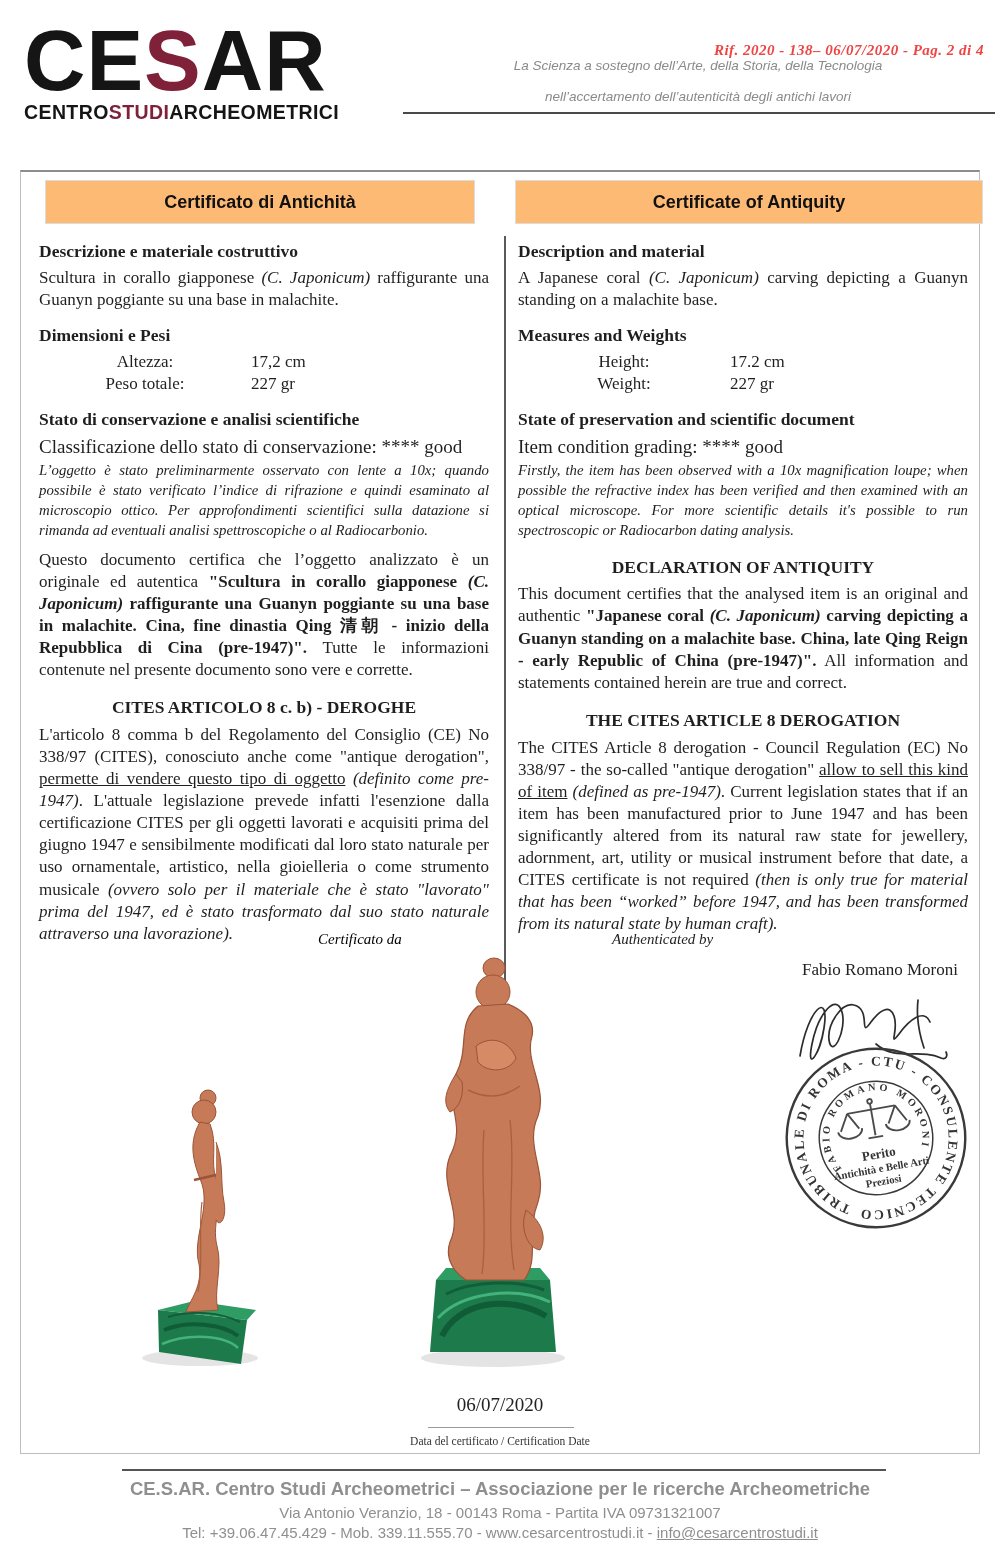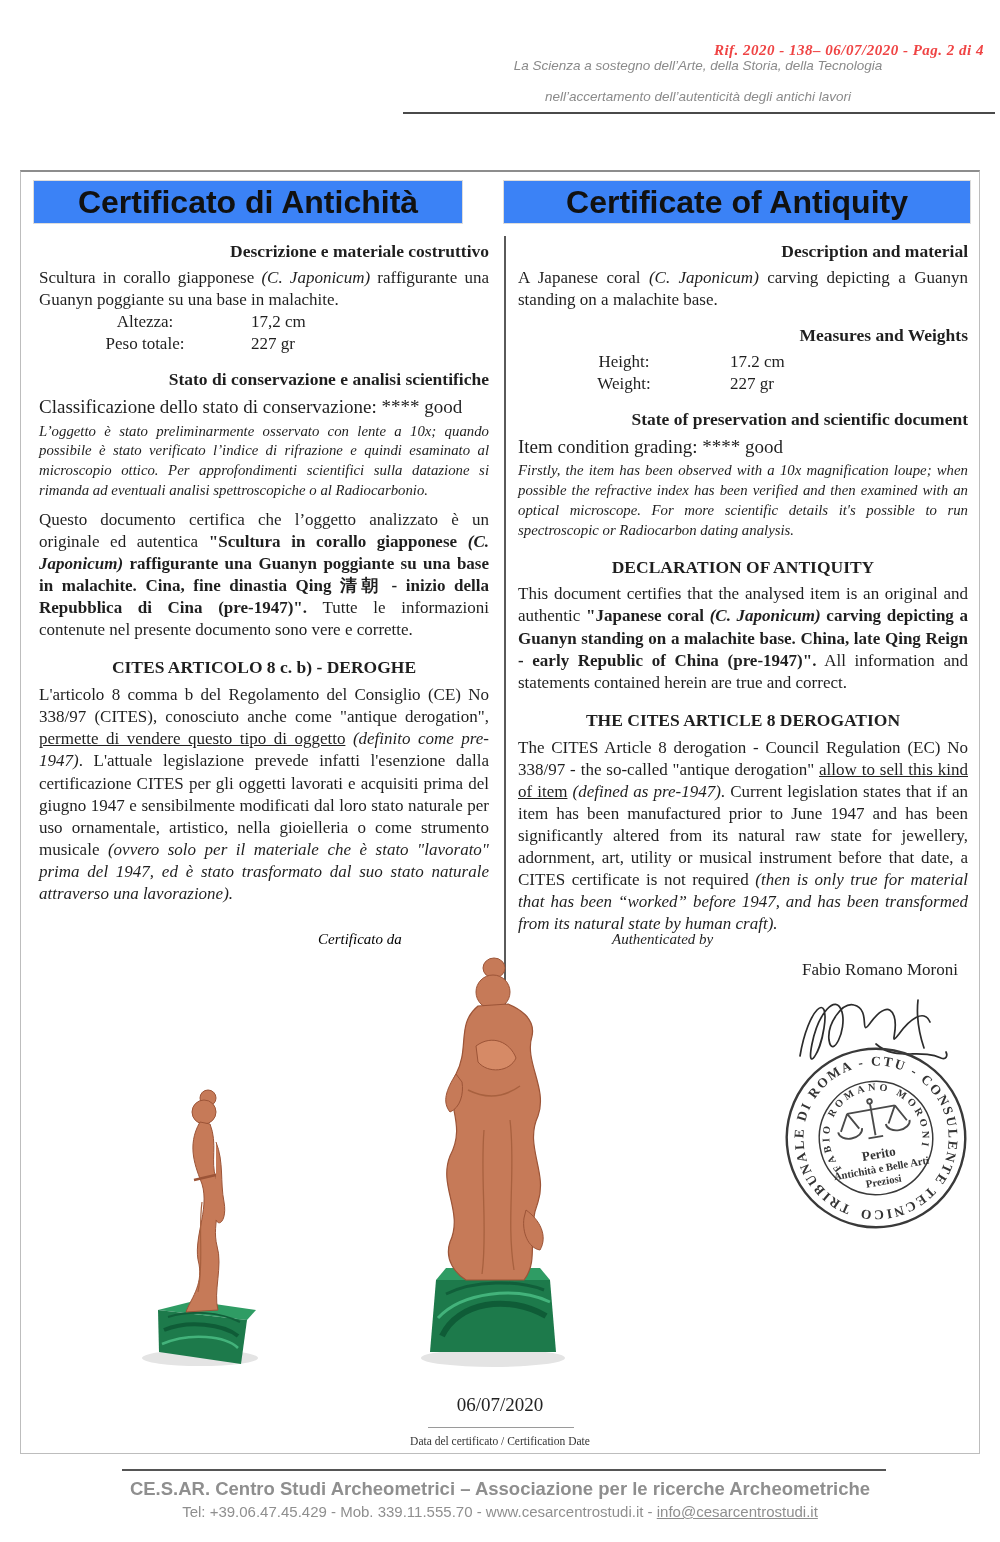--- a/index.html
+++ b/index.html
@@ -15,31 +15,31 @@
   .logo-sub{font-size:19.5px;letter-spacing:.4px;color:#151515;margin-top:1px;}
   .logo-sub .accent{color:#7e2139;}
   .taglines{position:absolute;left:400px;top:58px;width:596px;text-align:center;
             font-family:"Liberation Sans",sans-serif;font-style:italic;font-size:13.5px;color:#8a8a8a;}
   .tagline2{margin-top:16px;}
   .header-rule{position:absolute;left:403px;top:112px;width:592px;height:2px;background:#4a4a4a;}
 
   
   .main-box{position:absolute;left:20px;top:170px;width:958px;height:1281px;
             border:1px solid #bdbdbd;border-top:2px solid #8d8d8d;background:#fff;}
-  .title-bar{position:absolute;top:8px;height:42px;background:#3b82f6;border:1px solid #dcdcdc;
+  .title-bar{position:absolute;top:8px;height:42px;background:#fdba74;border:1px solid #dcdcdc;
              display:flex;align-items:center;justify-content:center;
-             font-family:"Liberation Sans",sans-serif;font-weight:bold;font-size:32px;color:#111;}
+             font-family:"Liberation Sans",sans-serif;font-weight:bold;font-size:18px;color:#111;margin-left:12px;}
   .title-bar.tb-left{left:12px;width:428px;}
   .title-bar.tb-right{left:482px;width:466px;}
   .v-divider{position:absolute;left:483px;top:64px;width:2px;height:860px;background:#5a5a5a;}
 
   .col{position:absolute;top:62px;width:450px;font-size:17px;line-height:1.3;text-align:justify;}
   .col.c-left{left:18px;}
   .col.c-right{left:497px;}
-  .sec-head{font-weight:bold;font-size:17.5px;text-align:right;margin:13px 0 4px;}
+  .sec-head{font-weight:bold;font-size:17.5px;text-align:left;margin:13px 0 4px;}
   .sec-head.first{margin-top:6px;}
   .body-p{margin:0;}
   .dim-row{display:flex;text-align:center;}
   .dim-label{width:212px;}
   .grading{font-size:19px;text-align:left;margin:1px 0 2px;}
   .note{font-style:italic;font-size:14.8px;line-height:1.34;margin:1px 0 8px;}
   .center-head{font-weight:bold;font-size:17.5px;text-align:center;margin:15px 0 5px;}
 
   
   .cert-da{position:absolute;left:318px;top:931px;font-style:italic;font-size:15px;color:#000000;}
@@ -63,36 +63,41 @@
   .f2{font-size:15px;margin-top:4px;}
   .f3{font-size:15px;margin-top:3px;}
 </style>
 </head>
 <body>
 
 <div class="page">
 
   <div class="ref-line">Rif.  2020 - 138– 06/07/2020 - Pag. 2 di 4</div>
 
+  <div class="logo">
+    <div class="logo-main"><span>CE</span><span class="accent">S</span><span>AR</span></div>
+    <div class="logo-sub"><span>CENTRO</span><span class="accent">STUDI</span><span>ARCHEOMETRICI</span></div>
+  </div>
 
   <div class="taglines">
     <div class="tagline1">La Scienza a sostegno dell’Arte, della Storia, della Tecnologia</div>
     <div class="tagline2">nell’accertamento dell’autenticità degli antichi lavori</div>
   </div>
   <div class="header-rule"></div>
 
   <div class="main-box">
     <div class="title-bar tb-left">Certificato di Antichità</div>
     <div class="title-bar tb-right">Certificate of Antiquity</div>
     <div class="v-divider"></div>
 
     <div class="col c-left">
       <div class="sec-head first">Descrizione e materiale costruttivo</div>
       <p class="body-p"><span>Scultura in corallo giapponese </span><span style="font-style: italic;">(C. Japonicum)</span><span> raffigurante una Guanyn poggiante su una base in malachite.</span></p>
 
+      <div class="sec-head">Dimensioni e Pesi</div>
       <div class="dim-row">
         <span class="dim-label">Altezza:</span>
         <span>17,2 cm</span>
       </div>
       <div class="dim-row">
         <span class="dim-label">Peso totale:</span>
         <span>227 gr</span>
       </div>
 
       <div class="sec-head">Stato di conservazione e analisi scientifiche</div>
@@ -213,16 +218,17 @@
     </g>
   </svg>
 
   <div class="cert-date">06/07/2020</div>
   <div class="date-line"></div>
   <div class="date-caption">Data del certificato / Certification Date</div>
 
   <div class="footer-rule"></div>
   <div class="footer">
     <div class="f1">CE.S.AR.  Centro Studi Archeometrici – Associazione per le ricerche Archeometriche</div>
+    <div class="f2">Via Antonio Veranzio, 18  -  00143  Roma  -  Partita IVA 09731321007</div>
     <div class="f3"><span>Tel: +39.06.47.45.429  -  Mob. 339.11.555.70  -  www.cesarcentrostudi.it  - </span><span style="text-decoration: underline;">info@cesarcentrostudi.it</span></div>
   </div>
 
 </div>
 
 </body></html>

